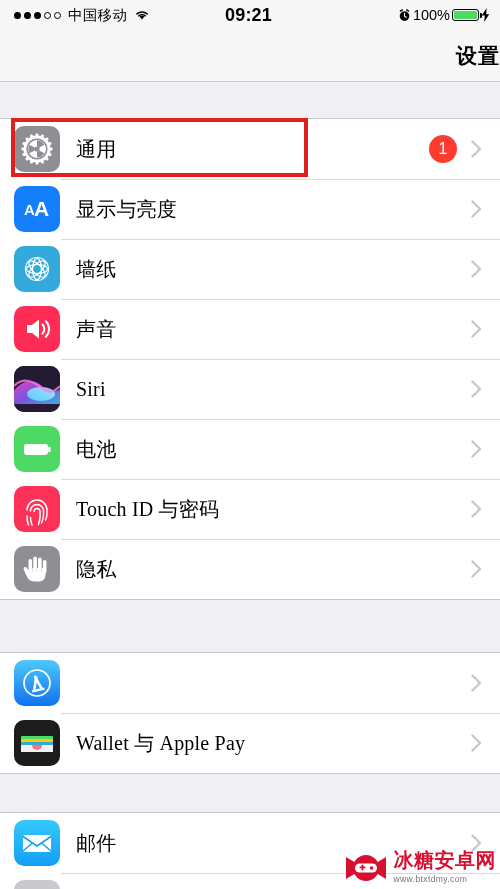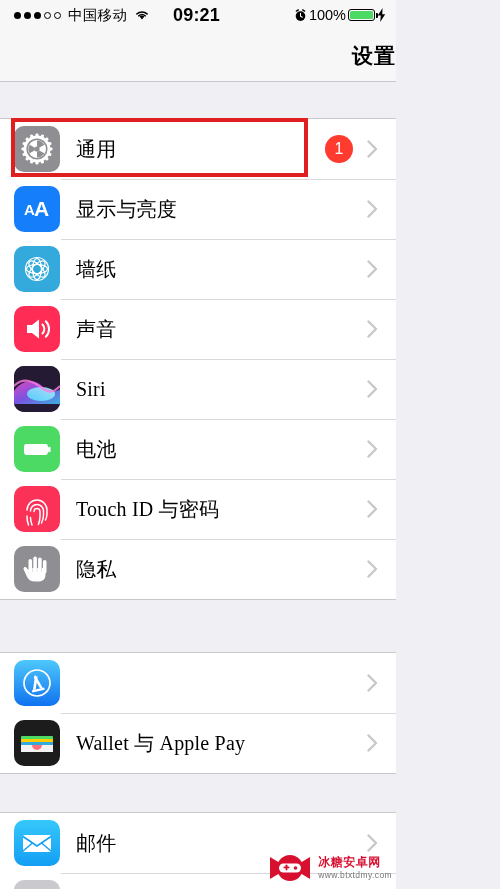--- a/index.html
+++ b/index.html
@@ -2,21 +2,21 @@
 <html><head>
 <meta charset="utf-8">
 <style>
   * { margin:0; padding:0; box-sizing:border-box; }
   html, body {
     width:500px; height:889px;
     font-family:"Liberation Sans","DejaVu Sans",sans-serif;
     background:#efeff4;
     overflow:hidden;
   }
-  #screen { position:relative; width:396px; height:889px; background:#0f172a; }
+  #screen { position:relative; width:500px; height:889px; background:#0f172a; }
 
   
   .statusbar {
     position:relative; height:30px; width:100%;
     background:#f7f7f7;
     display:flex; align-items:center;
   }
   .sb-left { position:absolute; left:14px; display:flex; align-items:center; gap:7px; }
   .dots { display:flex; align-items:center; gap:3px; }
   .dot { width:7px; height:7px; border-radius:50%; background:#000; }
@@ -79,22 +79,22 @@
     border:4px solid #e02020; pointer-events:none; z-index:30;
   }
 
   
   .watermark {
     position:absolute; right:4px; bottom:4px; z-index:40;
     display:flex; align-items:center; gap:4px;
   }
   .wm-logo { width:48px; height:34px; }
   .wm-text { display:flex; flex-direction:column; line-height:1; }
-  .wm-main { font-size:12px; font-weight:bold; color:#d81030; letter-spacing:.5px;
-             font-family:Liberation Serif, serif; }
+  .wm-main { font-size:20px; font-weight:bold; color:#d81030; letter-spacing:.5px;
+             font-family:Liberation Mono, monospace; }
   .wm-sub { font-size:8.5px; color:#777; letter-spacing:.4px; margin-top:3px; }
 
   
   .partial { position:relative; height:34px; background:#fff; padding-left:14px;
              display:flex; align-items:flex-start; overflow:hidden; }
   .partial::before { content:""; position:absolute; top:0; left:61px; right:0; height:1px; background:#d9d9dc; }
 </style>
 </head>
 <body>
 

